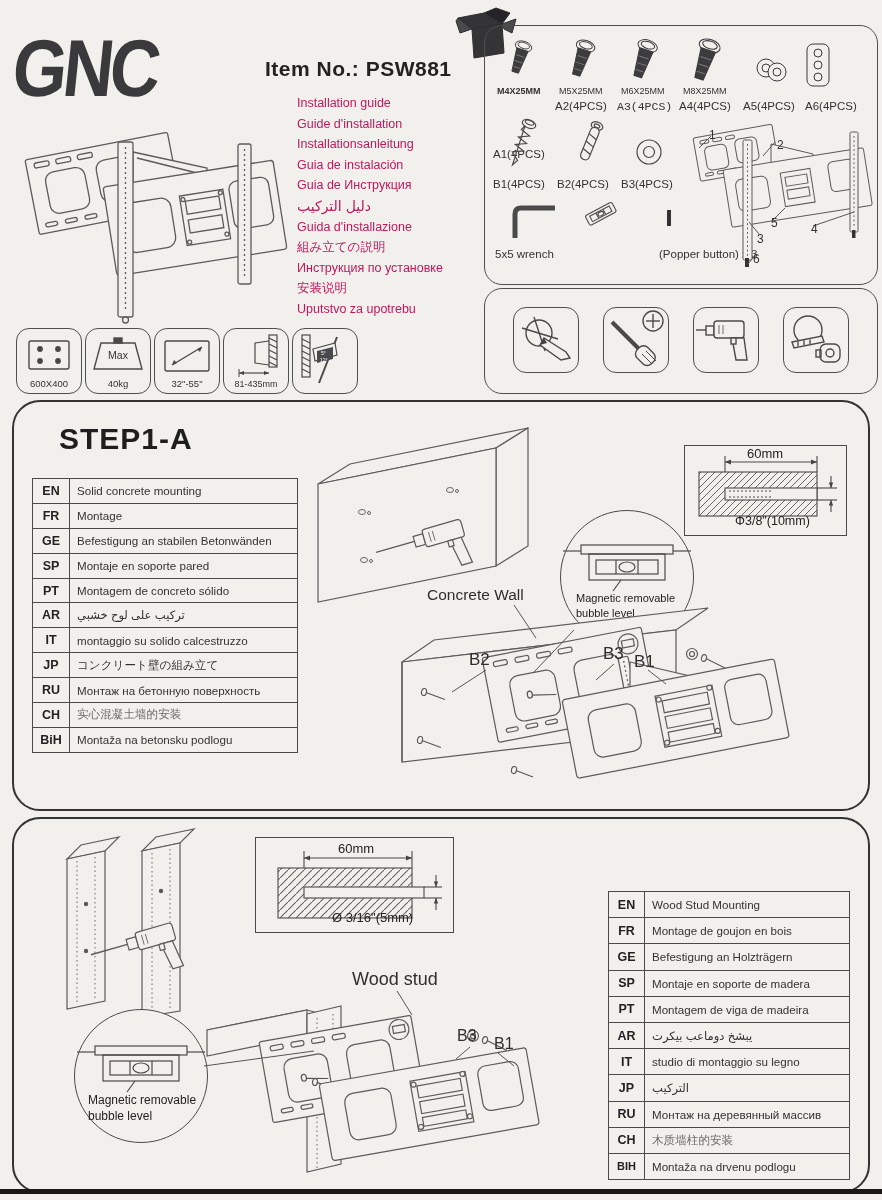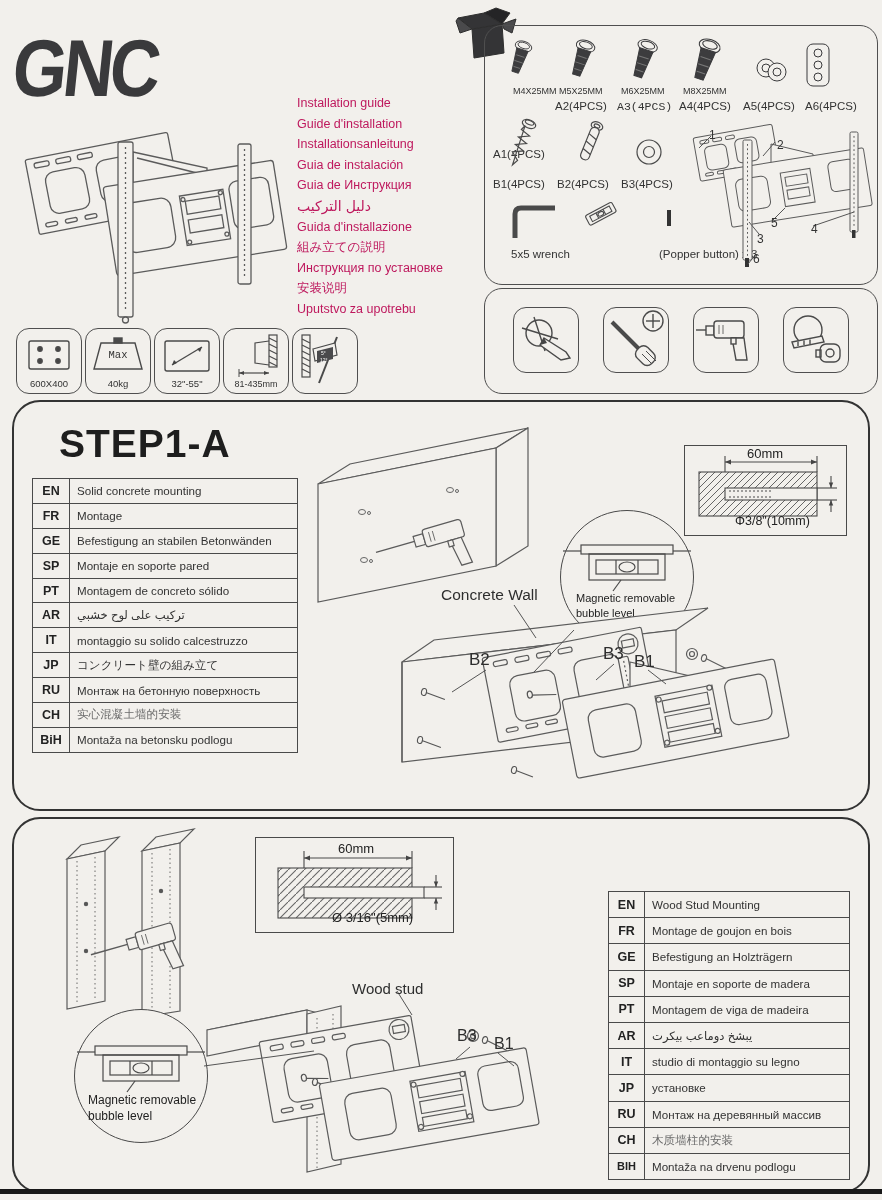--- a/index.html
+++ b/index.html
@@ -9,21 +9,21 @@
   svg{display:block;overflow:visible;}
   .logo{font-weight:bold;font-size:70px;color:#3a3a3c;letter-spacing:-4px;
         transform:skewX(-6deg) scaleY(1.15);transform-origin:left top;}
   .item-title{font-size:21px;font-weight:bold;color:#222;letter-spacing:.5px;}
   .lang-line{font-size:12.5px;color:#be185d;height:20.6px;line-height:20.6px;white-space:nowrap;}
   .lang-line.big{font-size:14px;}
   .roundbox{border:1.6px solid #4f4f4f;border-radius:18px;}
   .tile{border:1.7px solid #4f4f4f;border-radius:13px;position:absolute;width:64px;height:64px;}
   .tile-label{position:absolute;width:100%;text-align:center;font-size:9.5px;color:#333;bottom:4px;}
   .panel{position:absolute;border:2.2px solid #333;border-radius:28px;}
-  .step-title{font-weight:bold;font-size:39px;color:#1e1e1e;letter-spacing:1px;}
+  .step-title{font-weight:bold;font-size:30px;color:#1e1e1e;letter-spacing:1px;}
   table.lang-table{border-collapse:collapse;table-layout:fixed;}
   table.lang-table td{border:1.3px solid #4a4a4a;overflow:hidden;}
   td.code{text-align:center;font-weight:bold;font-size:12.5px;color:#222;}
   td.txt{font-size:11.6px;padding:0 3px 0 7px;color:#333;white-space:nowrap;}
   .pa td{height:21.9px;}
   .pb td{height:23.2px;}
   .smlabel{font-size:9px;color:#333;white-space:nowrap;}
   .plabel{font-size:11.5px;color:#333;white-space:nowrap;}
   .dimtext{font-size:13px;color:#222;white-space:nowrap;}
   .calloutnum{font-size:12px;color:#333;}
@@ -33,20 +33,21 @@
   .bottom-line{position:absolute;left:0;top:1189px;width:882px;height:5px;background:#181818;}
   .tinydeg{position:absolute;font-size:5px;color:#fff;line-height:1;}
 </style>
 </head>
 <body>
 
 <div class="page">
 
   <div class="abs logo" style="left:18px;top:22px;">GNC</div>
 
+  <div class="abs item-title" style="left:265px;top:57px;">Item No.: PSW881</div>
 
   <div class="abs" style="left:297px;top:93px;">
     <div class="lang-line">Installation guide</div>
     <div class="lang-line">Guide d'installation</div>
     <div class="lang-line">Installationsanleitung</div>
     <div class="lang-line">Guia de instalación</div>
     <div class="lang-line">Guia de Инструкция</div>
     <div class="lang-line big">دليل التركيب</div>
     <div class="lang-line">Guida d'installazione</div>
     <div class="lang-line">組み立ての説明</div>
@@ -141,21 +142,21 @@
           <circle cx="292" cy="46" r="9"></circle>
           <circle cx="292" cy="46" r="4"></circle>
         </g>
       <g fill="#f2f0ec">
           <rect x="322" y="18" width="22" height="42" rx="6"></rect>
           <circle cx="333" cy="27" r="4"></circle>
           <circle cx="333" cy="39" r="4"></circle>
           <circle cx="333" cy="51" r="4"></circle>
         </g>
     </svg>
-    <span class="abs smlabel" style="left:28px;top:60px;">M4X25MM</span>
+    <span class="abs smlabel" style="left:12px;top:60px;font-weight:bold;">M4X25MM</span>
     <span class="abs smlabel" style="left:74px;top:60px;">M5X25MM</span>
     <span class="abs smlabel" style="left:136px;top:60px;">M6X25MM</span>
     <span class="abs smlabel" style="left:198px;top:60px;">M8X25MM</span>
     <span class="abs plabel" style="left:8px;top:74px;margin-top:48px;">A1(4PCS)</span>
     <span class="abs plabel" style="left:70px;top:74px;">A2(4PCS)</span>
     <span class="abs plabel" style="left:132px;top:74px;font-family:Liberation Mono, monospace;">A3(4PCS)</span>
     <span class="abs plabel" style="left:194px;top:74px;">A4(4PCS)</span>
     <span class="abs plabel" style="left:258px;top:74px;">A5(4PCS)</span>
     <span class="abs plabel" style="left:320px;top:74px;">A6(4PCS)</span>
 
@@ -184,21 +185,21 @@
       <path d="M30,40 L30,16 Q30,10 36,10 L70,10" stroke-width="5"></path>
       <g transform="translate(100,18) rotate(-28)" stroke-width="1.1">
         <rect x="0" y="0" width="30" height="11" rx="2" fill="#f2f0ec"></rect>
         <rect x="4" y="2.5" width="22" height="6" fill="#f2f0ec"></rect>
         <line x1="11" y1="2.5" x2="11" y2="8.5"></line>
           <line x1="19" y1="2.5" x2="19" y2="8.5"></line>
         <ellipse cx="15" cy="5.5" rx="3" ry="2"></ellipse>
       </g>
       <rect x="182" y="12" width="4" height="16" fill="#333" stroke="none"></rect>
     </svg>
-    <span class="abs plabel" style="left:26px;top:222px;">5x5 wrench</span>
+    <span class="abs plabel" style="left:10px;top:222px;">5x5 wrench</span>
     <span class="abs plabel" style="left:174px;top:222px;">(Popper button) x 3</span>
 
     <svg class="abs" style="left:150px;top:82px;" width="242" height="162" viewBox="0 0 242 162" stroke="#5b5b5b" stroke-width="1" fill="#f2f0ec">
       <g transform="translate(58,30) rotate(-10)">
         <rect width="80" height="44" rx="2"></rect>
         <rect x="6" y="4" width="9" height="3.5" rx="1.5"></rect>
           <rect x="19" y="4" width="9" height="3.5" rx="1.5"></rect>
           <rect x="32" y="4" width="9" height="3.5" rx="1.5"></rect>
         <rect x="9" y="11" width="22" height="24" rx="5"></rect>
           <rect x="40" y="9" width="22" height="24" rx="5"></rect>
@@ -297,21 +298,21 @@
         <circle cx="23" cy="32" r="2.2" fill="#444"></circle>
           <circle cx="41" cy="32" r="2.2" fill="#444"></circle>
       </svg>
       <span class="tile-label">600X400</span>
     </div>
     <div class="tile" style="left:85px;top:328px;">
       <svg width="64" height="64" viewBox="0 0 64 64" stroke="#4a4a4a" stroke-width="1.4" fill="none">
         <rect x="28" y="9" width="8" height="5" fill="#4a4a4a"></rect>
         <polygon points="15,14 49,14 56,40 8,40"></polygon>
       </svg>
-      <span class="abs" style="left:0;width:64px;top:20px;text-align:center;font-size:10.5px;color:#333;font-family:Liberation Mono, monospace;">Max</span>
+      <span class="abs" style="left:0;width:64px;top:20px;text-align:center;font-size:10.5px;color:#333;">Max</span>
       <span class="tile-label">40kg</span>
     </div>
     <div class="tile" style="left:154px;top:328px;">
       <svg width="64" height="64" viewBox="0 0 64 64" stroke="#4a4a4a" stroke-width="1.4" fill="none">
         <rect x="10" y="12" width="44" height="30" rx="2"></rect>
         <line x1="17" y1="36" x2="47" y2="18"></line>
         <polygon points="17,36 22,34 19,31" fill="#444" stroke="none"></polygon>
         <polygon points="47,18 42,20 45,23" fill="#444" stroke="none"></polygon>
       </svg>
       <span class="tile-label">32"-55"</span>
@@ -540,21 +541,21 @@
     </svg>
 
     <svg class="abs" style="left:0;top:0;" width="854" height="407" viewBox="0 0 854 407" stroke="#555" stroke-width="1" fill="none" style2="pointer-events:none;">
       <line x1="500" y1="203" x2="522" y2="236"></line>
       <line x1="560" y1="228" x2="520" y2="270"></line>
       <line x1="472" y1="268" x2="438" y2="290"></line>
       <line x1="600" y1="262" x2="582" y2="278"></line>
       <line x1="634" y1="268" x2="652" y2="282"></line>
     </svg>
 
-    <span class="abs biglabel" style="left:413px;top:184px;font-size:15.5px;margin-left:14px;">Concrete Wall</span>
+    <span class="abs biglabel" style="left:413px;top:184px;font-size:15.5px;">Concrete Wall</span>
     <span class="abs biglabel" style="left:455px;top:248px;font-size:17px;">B2</span>
     <span class="abs biglabel" style="left:589px;top:242px;font-size:17px;">B3</span>
     <span class="abs biglabel" style="left:620px;top:250px;font-size:17px;">B1</span>
   </div>
 
   <div class="panel" style="left:12px;top:817px;width:854px;height:372px;">
 
     <table class="lang-table pb abs" style="left:594px;top:72px;width:242px;">
       <colgroup>
           <col style="width:36px">
@@ -584,21 +585,21 @@
       <tr>
             <td class="code">AR</td>
             <td class="txt">يبشخ دوماعب بيكرت</td>
           </tr>
       <tr>
             <td class="code">IT</td>
             <td class="txt">studio di montaggio su legno</td>
           </tr>
       <tr>
             <td class="code">JP</td>
-            <td class="txt">установке</td>
+            <td class="txt">التركيب</td>
           </tr>
       <tr>
             <td class="code">RU</td>
             <td class="txt">Монтаж на деревянный массив</td>
           </tr>
       <tr>
             <td class="code">CH</td>
             <td class="txt" style="color:#6b6b6b;">木质墙柱的安装</td>
           </tr>
       <tr>
@@ -720,19 +721,19 @@
       </g>
     </svg>
 
     <svg class="abs" style="left:0;top:0;" width="854" height="372" viewBox="0 0 854 372" stroke="#555" stroke-width="1" fill="none">
       <line x1="383" y1="172" x2="398" y2="196"></line>
       <line x1="190" y1="247" x2="300" y2="232"></line>
       <line x1="456" y1="228" x2="442" y2="240"></line>
       <line x1="484" y1="234" x2="500" y2="247"></line>
     </svg>
 
-    <span class="abs biglabel" style="left:338px;top:150px;font-size:15px;margin-top:11px;">Wood stud</span>
+    <span class="abs biglabel" style="left:338px;top:150px;font-size:18px;">Wood stud</span>
     <span class="abs biglabel" style="left:443px;top:208px;">B3</span>
     <span class="abs biglabel" style="left:480px;top:216px;">B1</span>
   </div>
 
   <div class="bottom-line"></div>
 </div>
 
 </body></html>

